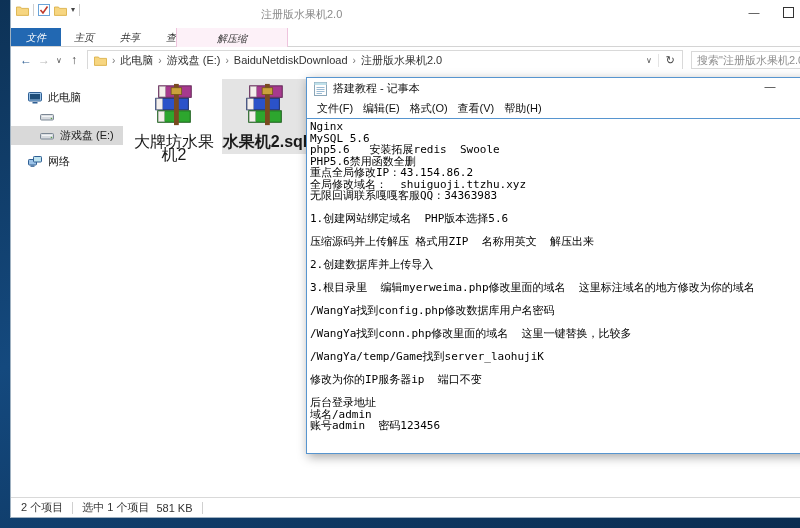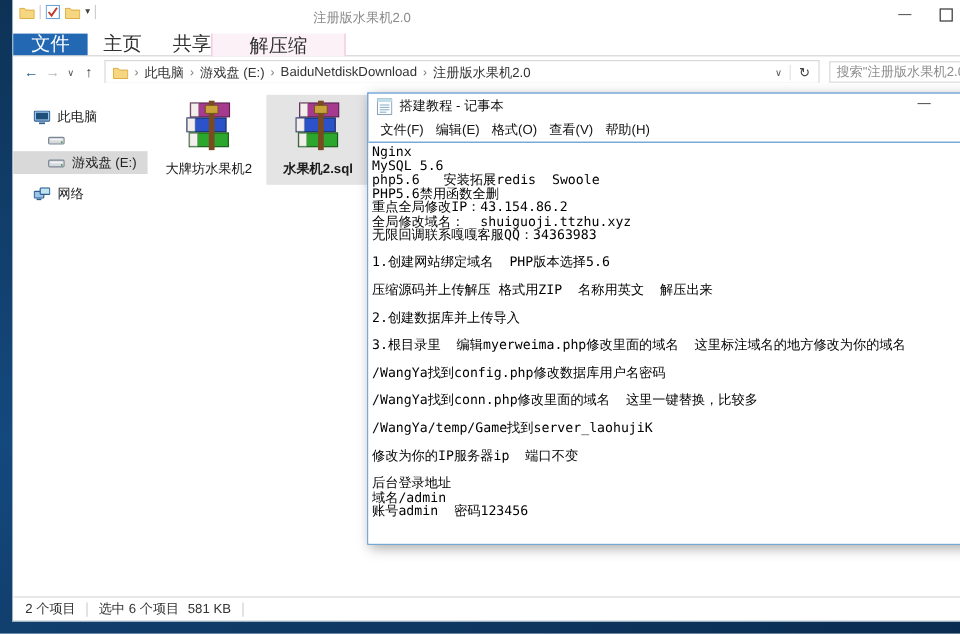--- a/index.html
+++ b/index.html
@@ -23,21 +23,21 @@
     position:absolute;left:153px;top:0;width:84px;height:26px;
     background:#f9d2e8;color:#4a4a4a;display:flex;align-items:center;justify-content:center;
     font-size:11px;
   }
   .win-title{position:absolute;left:250px;top:7px;color:#8a8a8a;font-size:11px;}
   .win-controls{position:absolute;right:14px;top:0;display:flex;}
   .win-btn{width:34px;height:24px;display:flex;align-items:center;justify-content:center;color:#333;font-size:11px;}
   .maxbox{width:9px;height:9px;border:1px solid #333;display:inline-block;}
   
   .tabsrow{height:18px;display:flex;align-items:stretch;border-bottom:1px solid #d4d4d4;background:#fff;position:relative;}
-  .tab{padding:2px 13px 0 13px;color:#333;font-size:16px;line-height:15px;}
+  .tab{padding:2px 13px 0 13px;color:#333;font-size:10px;line-height:15px;font-style:italic;}
   .tab-file{background:#2268b2;color:#fff;padding:2px 15px 0 15px;}
   .tab-extract{
     position:absolute;left:165px;top:0;width:84px;height:17px;
     background:#fdf1f8;border-left:1px solid #eec4dd;border-right:1px solid #eec4dd;
     display:flex;align-items:center;justify-content:center;color:#333;
   }
   
   .navrow{height:22px;display:flex;align-items:center;padding:2px 4px 2px 6px;background:#fff;}
   .navbtn{width:18px;text-align:center;font-size:12px;color:#2f5f93;}
   .navbtn.disabled{color:#b9b9b9;}
@@ -64,21 +64,21 @@
   .side-row.child{padding-left:29px;}
   .side-row.gap{margin-top:7px;}
   .side-row.selected{background:#d9d9d9;}
   .side-ico{width:15px;height:13px;margin-right:5px;display:flex;align-items:center;flex:0 0 auto;}
   .filepane{flex:1;padding:10px 0 0 8px;}
   .fileitem{
     display:inline-block;vertical-align:top;width:86px;padding:4px 0 6px 0;margin-right:2px;text-align:center;
   }
   .fileitem.selected{background:#e4e4e4;font-weight:bold;}
   .fileitem .ficon{width:46px;height:44px;margin:0 auto 8px auto;}
-  .fname{font-size:11px;color:#1a1a1a;line-height:13px;}
+  .fname{font-size:16px;color:#1a1a1a;line-height:13px;}
   
   .statusbar{
     position:absolute;left:0;right:0;bottom:0;height:20px;background:#fff;
     border-top:1px solid #d9d9d9;display:flex;align-items:center;padding-left:10px;box-sizing:border-box;
     color:#333;
   }
   .st-sep{width:1px;height:12px;background:#d0d0d0;margin:0 9px;}
   .st-size{margin-left:7px;}
   
   .notepad{
@@ -246,21 +246,21 @@
           </svg>
         </div>
         <div class="fname">水果机2.sql</div>
       </div>
     </div>
   </div>
 
   <div class="statusbar">
     <span>2 个项目</span>
     <span class="st-sep"></span>
-    <span>选中 6 个项目</span>
+    <span>选中 1 个项目</span>
     <span class="st-size">581 KB</span>
     <span class="st-sep"></span>
   </div>
 </div>
 
 <div class="notepad">
   <div class="np-title">
     <span>
       <svg width="13" height="15" viewBox="0 0 13 15">
           <rect x="0.5" y="1.5" width="12" height="13" fill="#fdfdfd" stroke="#8aa6b8"></rect>

